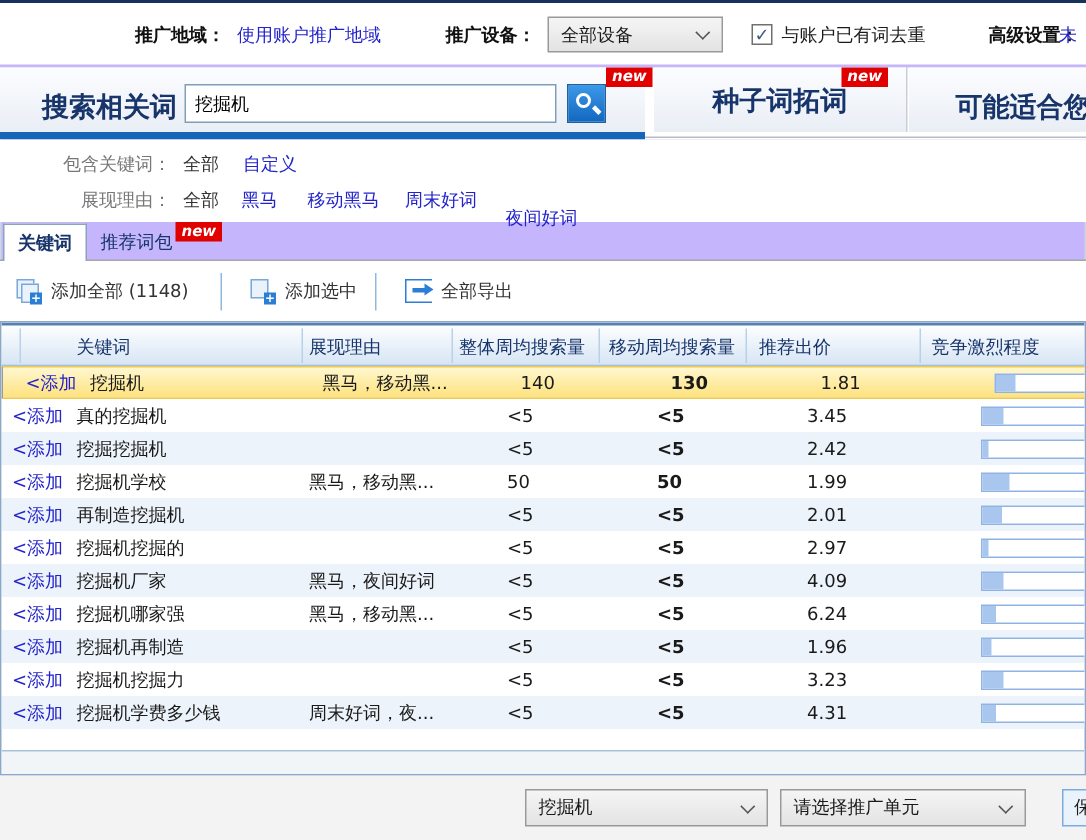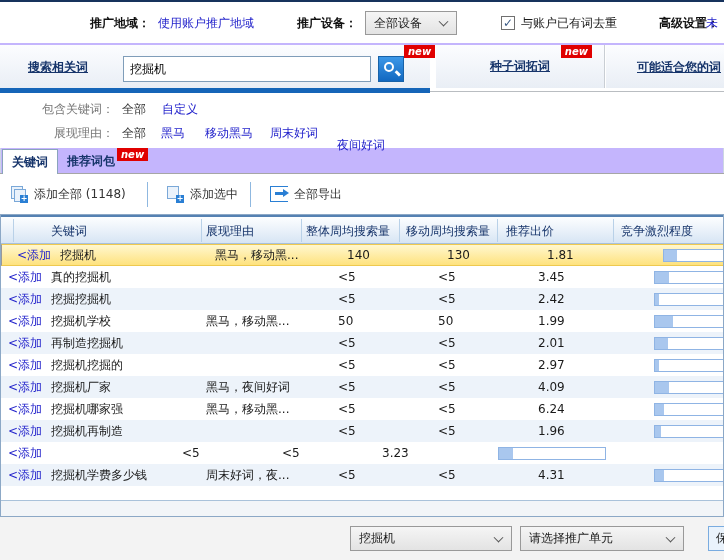--- a/index.html
+++ b/index.html
@@ -22,21 +22,21 @@
     border-right:1.5px solid #555; border-bottom:1.5px solid #555;
     transform:translateY(-70%) rotate(45deg); }
   .chk { position:absolute; left:501px; top:14px; width:14px; height:14px;
     background:#fff; border:1px solid #707070; color:#3a5a84; font-size:12px;
     line-height:12px; text-align:center; font-weight:bold; cursor:pointer; }
 
   
   .maintabs { left:0; top:45px; width:724px; height:48px; background:#fff; }
   .mtab { position:absolute; top:0; height:43px;
     background:linear-gradient(#fcfdff,#e9eef5); }
-  .mtab-title { font-weight:bold; font-size:12px; color:#17356b; white-space:nowrap;text-decoration:underline; }
+  .mtab-title { font-weight:bold; font-size:18px; color:#17356b; white-space:nowrap; }
   .tab1 { left:0; width:430px; }
   .tab1 .mtab-title { position:absolute; left:28px; top:14px; }
   .srch-input { position:absolute; left:123px; top:11px; width:248px; height:26px;
     border:1px solid #7f9db9; padding-left:6px; font-size:12px;
     font-family:"DejaVu Sans", sans-serif; background:#fff; }
   .srch-btn { position:absolute; left:378px; top:11px; width:26px; height:26px;
     background:linear-gradient(#3c98e8,#1268c0); border:1px solid #18ordin62a8;
     border:1px solid #1862a8; cursor:pointer; }
   .mag { position:absolute; left:5px; top:5px; width:10px; height:10px;
     border:2px solid #fff; border-radius:50%; }
@@ -60,21 +60,21 @@
   .filters { left:0; top:93px; width:724px; height:55px; background:#fff; }
   .filters span, .filters a { position:absolute; white-space:nowrap;margin-left:28px; }
   .f-label { color:#777; }
   .f-all { color:#333; cursor:pointer; }
 
   
   .subtabs { left:0; top:148px; width:724px; height:26px; border-bottom:1px solid #a6a6a6; }
   .stab-active { position:absolute; left:2px; top:1px; width:56px; height:25px;
     background:#fff; border:1px solid #8aa4bc; border-bottom:none;
     font-weight:bold; color:#17356b; text-align:center; line-height:24px; cursor:pointer; }
-  .stab2 { position:absolute; left:67px; top:5px; font-weight:bold; color:#17356b; cursor:pointer; }
+  .stab2 { position:absolute; left:67px; top:5px; font-weight:normal; color:#17356b; cursor:pointer; }
 
   
   .toolbar { left:0; top:174px; width:724px; height:40px; background:#fff;
     display:flex; align-items:center; }
   .tbtn { position:absolute; display:flex; align-items:center; gap:6px;
     color:#333; cursor:pointer; }
   .tb-divider { position:absolute; top:8px; width:1px; height:25px; background:#8fb8e0; }
   .ic-add { position:relative; width:18px; height:18px; }
   .ic-add .pg { position:absolute; left:1px; top:1px; width:12px; height:13px;
     border:1px solid #7aa8d8; background:#eaf2fb; }
@@ -99,21 +99,21 @@
   .tbody { height:256px; flex:none; overflow:hidden; }
   .row { display:flex; align-items:center; height:22px; background:#fff; cursor:default; }
   .row.alt { background:#edf3fa; }
   .row.sel { background:linear-gradient(#fff7cf,#fee27e);
     border-top:1px solid #eec94f; border-bottom:1px solid #eec94f; }
   .c-add { width:44px; flex:none; padding-left:7px; }
   .c-add a { color:#2323cb; text-decoration:none; cursor:pointer; white-space:nowrap; }
   .c-kw { width:156px; flex:none; padding-left:6px; overflow:hidden; white-space:nowrap; }
   .c-reason { width:100px; flex:none; padding-left:5px; overflow:hidden; white-space:nowrap; }
   .c-num1 { width:100px; flex:none; padding-left:5px;margin-left:32px; }
-  .c-num2 { width:97px; flex:none; padding-left:5px; }
+  .c-num2 { width:97px; flex:none; padding-left:5px;font-weight:bold; }
   .c-bid { width:116px; flex:none; padding-left:8px; }
   .c-comp { flex:1; }
   .bar { width:108px; height:13px; margin-left:8px; border:1px solid #8fb4e4; background:#fff; }
   .fill { height:100%; background:#a9c7ee; }
   .tfoot { flex:1; background:#f2f5f8; border-top:1px solid #a9c2da; }
 
   
   .bottombar { left:0; top:517px; width:724px; height:43px; background:#f3f3f3; }
   .bsel { top:9px; width:162px; height:25px; cursor:pointer; }
   .partialbtn { position:absolute; left:708px; top:9px; width:40px; height:25px;
@@ -124,21 +124,21 @@
 <body>
 
 <div class="screen">
 
   <div class="abs topline"></div>
 
   <div class="abs topbar">
     <span class="lbl-bold" style="left:90px">推广地域：</span>
     <a class="bluelink" style="left:158px">使用账户推广地域</a>
     <span class="lbl-bold" style="left:297px">推广设备：</span>
-    <div class="sel" style="left:365px; top:9px; width:92px; height:24px;">
+    <div class="sel" style="left:365px; top:9px; width:117px; height:24px;">
       <span style="position:static">全部设备</span>
       <i class="chev"></i>
     </div>
     <div class="chk">✓</div>
     <span style="left:521px">与账户已有词去重</span>
     <span class="lbl-bold" style="left:659px">高级设置：</span>
     <a class="bluelink" style="left:706px">未</a>
   </div>
 
   <div class="abs maintabs">
@@ -361,20 +361,21 @@
     <div class="c-bid">1.96</div>
     <div class="c-comp">
       <div class="bar">
         <div class="fill" style="width: 6px;"></div>
       </div>
     </div>
   </div>
 
   <div class="row">
     <div class="c-add"><a>&lt;添加</a></div>
+    <div class="c-kw">挖掘机挖掘力</div>
     <div class="c-reason"></div>
     <div class="c-num1">&lt;5</div>
     <div class="c-num2">&lt;5</div>
     <div class="c-bid">3.23</div>
     <div class="c-comp">
       <div class="bar">
         <div class="fill" style="width: 14px;"></div>
       </div>
     </div>
   </div>

